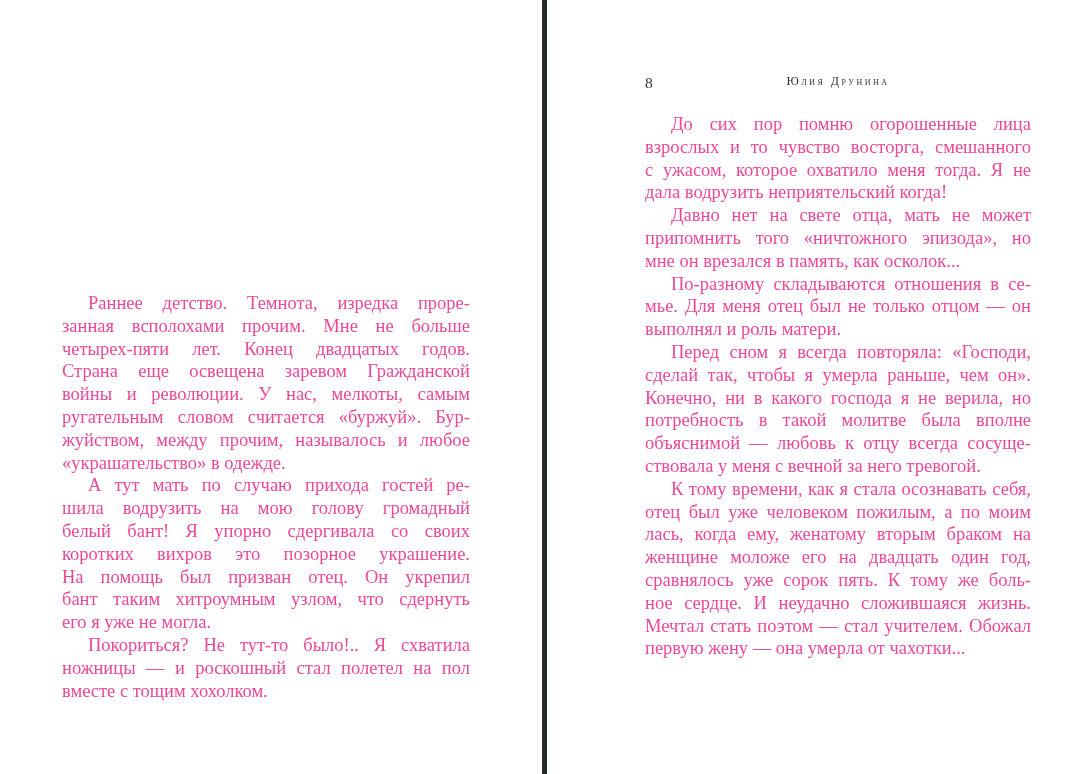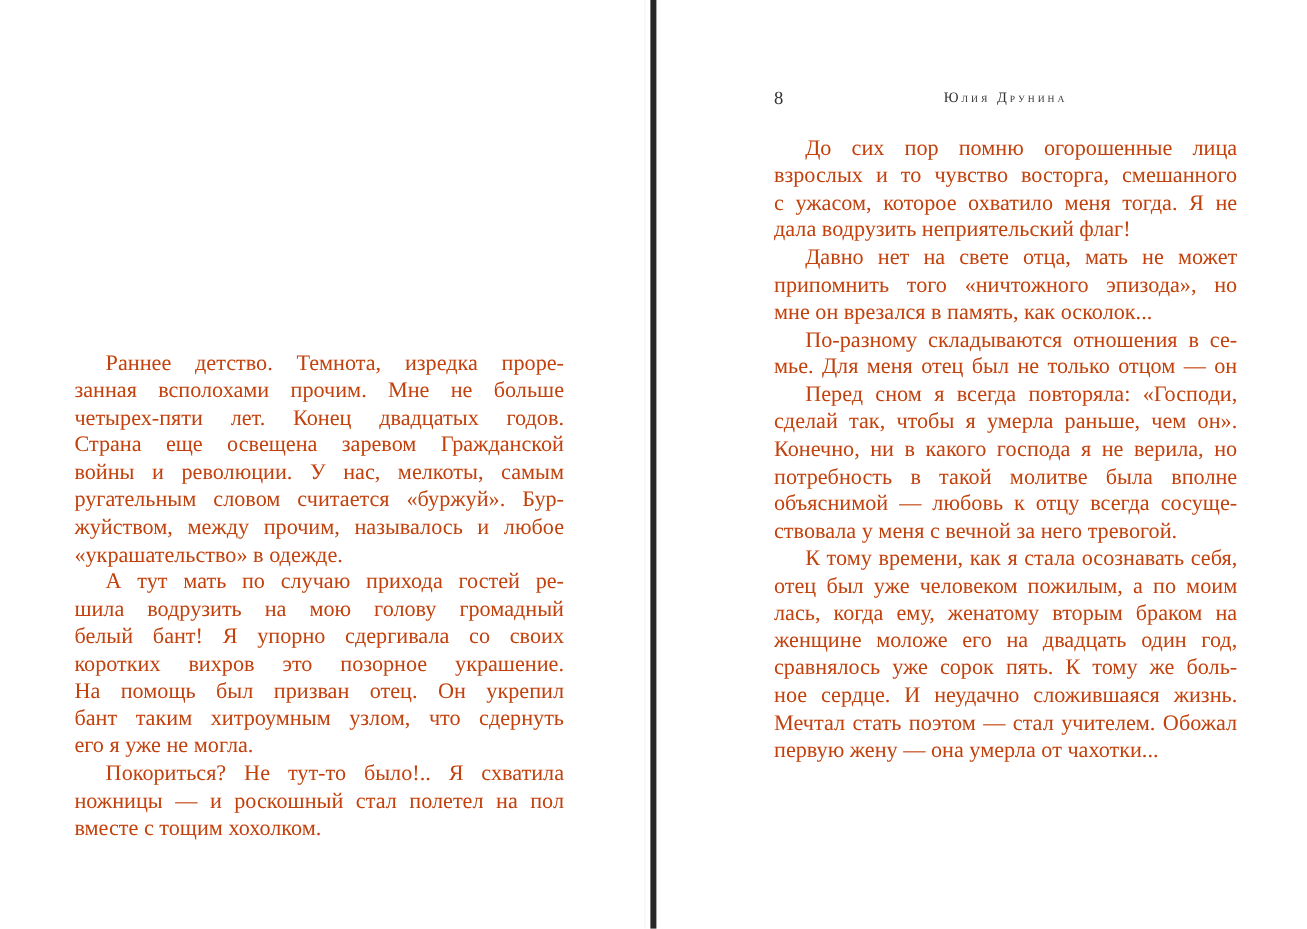--- a/index.html
+++ b/index.html
@@ -30,21 +30,21 @@
   .page-edge {
     position: absolute;
     left: 537px;
     top: 0;
     width: 1px;
     height: 774px;
     background: rgba(0,0,0,0.04);
   }
   .body-text {
     position: absolute;
-    color: #c2410c;
+    color: #ec4899;
     font-size: 18.5px;
     line-height: 22.8px;
     text-rendering: optimizeLegibility;
   }
   .body-text-left {
     left: 62px;
     top: 256px;
     width: 408px;
     margin-top: 36px;
   }
@@ -132,30 +132,31 @@
   <div class="page page-right">
     <div class="running-header">
       <span class="page-num">8</span>
       <span class="running-title">Юлия Друнина</span>
     </div>
     <div class="body-text body-text-right">
         <div class="para">
           <div class="line first">До сих пор помню огорошенные лица</div>
           <div class="line">взрослых и то чувство восторга, смешанного</div>
           <div class="line">с ужасом, которое охватило меня тогда. Я не</div>
-          <div class="line last">дала водрузить неприятельский флаг!</div>
+          <div class="line last">дала водрузить неприятельский когда!</div>
         </div>
         <div class="para">
           <div class="line first">Давно нет на свете отца, мать не может</div>
           <div class="line">припомнить того «ничтожного эпизода», но</div>
           <div class="line last">мне он врезался в память, как осколок...</div>
         </div>
         <div class="para">
           <div class="line first">По-разному складываются отношения в се-</div>
           <div class="line">мье. Для меня отец был не только отцом — он</div>
+          <div class="line last">выполнял и роль матери.</div>
         </div>
         <div class="para">
           <div class="line first">Перед сном я всегда повторяла: «Господи,</div>
           <div class="line">сделай так, чтобы я умерла раньше, чем он».</div>
           <div class="line">Конечно, ни в какого господа я не верила, но</div>
           <div class="line">потребность в такой молитве была вполне</div>
           <div class="line">объяснимой — любовь к отцу всегда сосуще-</div>
           <div class="line last">ствовала у меня с вечной за него тревогой.</div>
         </div>
         <div class="para">

